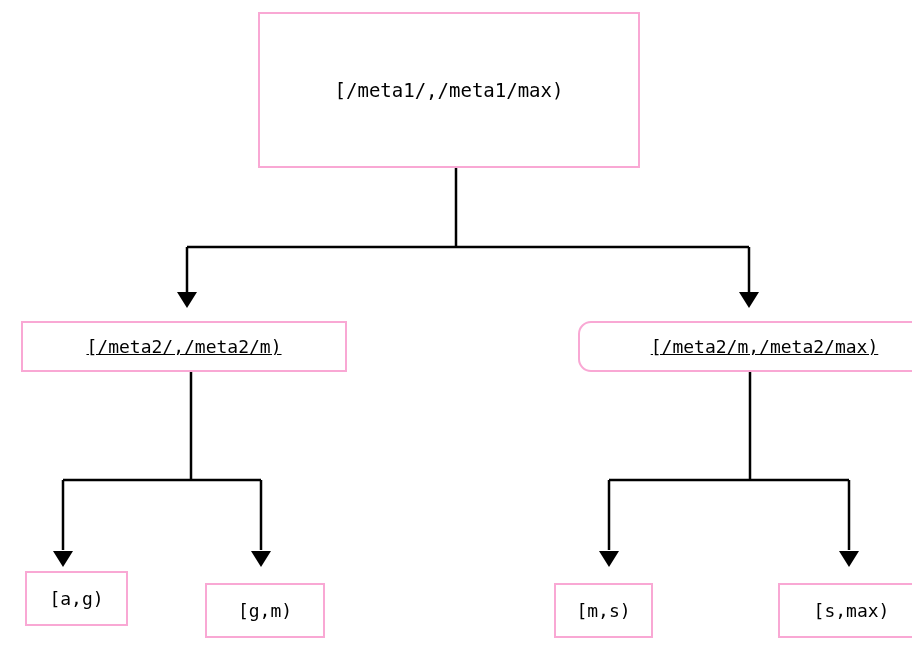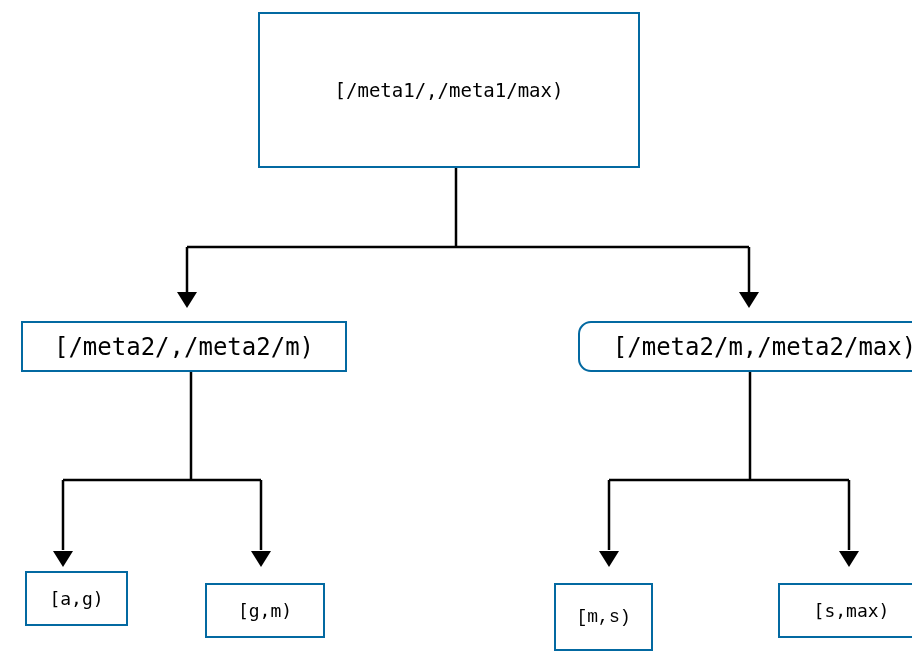--- a/index.html
+++ b/index.html
@@ -21,37 +21,38 @@
   #tree-svg {
     position: absolute;
     top: 0;
     left: 0;
     width: 912px;
     height: 652px;
   }
   .node-box {
     position: absolute;
     box-sizing: border-box;
-    border: 2px solid #0369a1;
+    border: 2px solid #f9a8d4;
     background: #ffffff;
     display: flex;
     align-items: center;
     justify-content: center;
     text-align: center;
   }
   .node-label {
     color: #000000;
     white-space: pre;
     letter-spacing: 0px;
   }
   .node-root .node-label {
     font-size: 19px;
   }
   .node-mid .node-label {
-    font-size: 24px;
+    font-size: 18px;
+    text-decoration: underline;
   }
   .node-leaf .node-label {
     font-size: 18px;
   }
 </style>
 </head>
 <body>
 
 <div id="diagram-canvas">
 
@@ -95,21 +96,21 @@
   </div>
 
   <div class="node-box node-leaf" style="left:9px; top:571px; width:103px; height:55px;margin-left:16px;">
     <span class="node-label">[a,g)</span>
   </div>
 
   <div class="node-box node-leaf" style="left:205px; top:583px; width:120px; height:55px;">
     <span class="node-label">[g,m)</span>
   </div>
 
-  <div class="node-box node-leaf" style="left:554px; top:583px; width:99px; height:68px;font-family:Liberation Mono, monospace;">
+  <div class="node-box node-leaf" style="left:554px; top:583px; width:99px; height:55px;">
     <span class="node-label">[m,s)</span>
   </div>
 
   <div class="node-box node-leaf" style="left:778px; top:583px; width:147px; height:55px;">
     <span class="node-label">[s,max)</span>
   </div>
 
 </div>
 
 </body></html>

